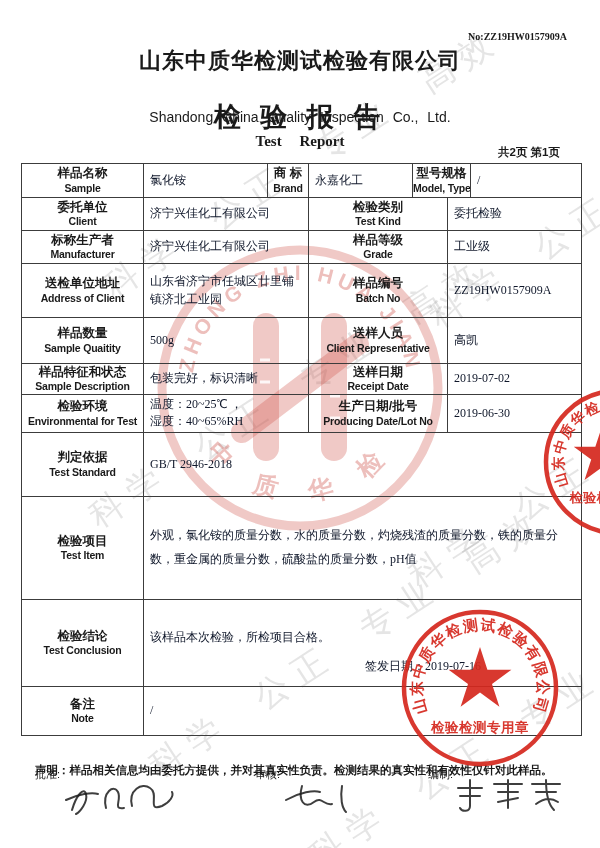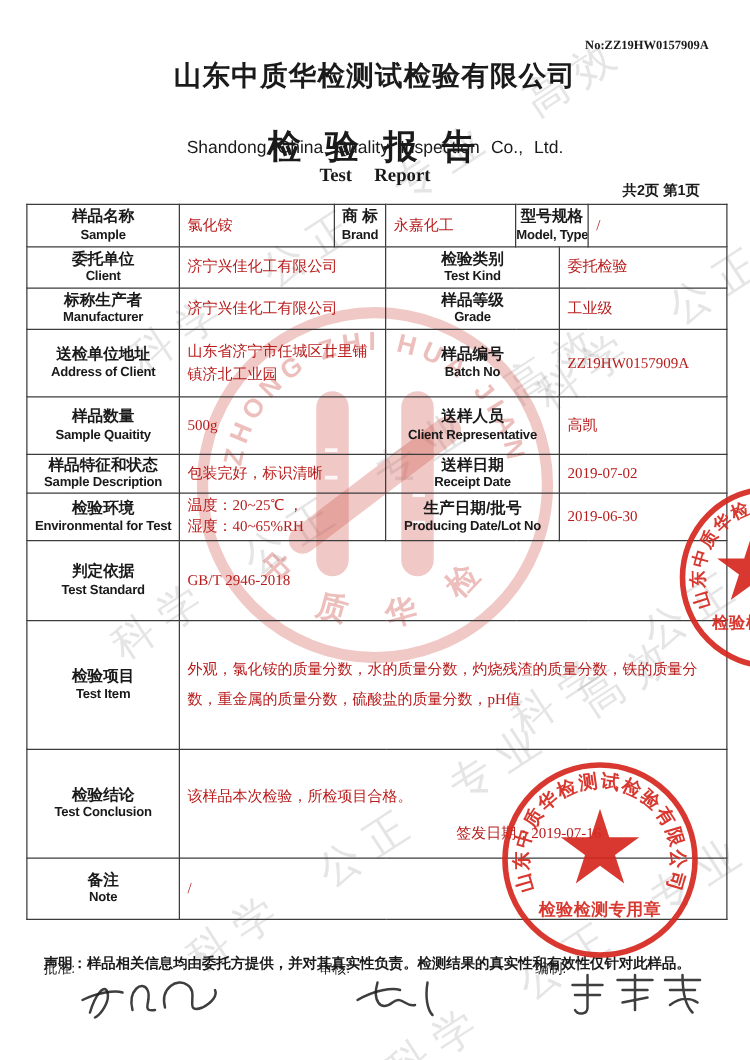--- a/index.html
+++ b/index.html
@@ -25,21 +25,21 @@
   .title-en{position:absolute;top:133px;left:0;width:100%;text-align:center;
     font-family:"Liberation Serif",serif;font-size:15px;font-weight:bold;word-spacing:14px;z-index:2;}
   .pagination{position:absolute;top:145px;right:40px;font-size:11.5px;font-weight:bold;z-index:2;}
   
   .report-table{position:absolute;left:21px;top:163px;z-index:2;
     border-collapse:collapse;table-layout:fixed;width:560px;background:transparent;}
   .report-table td{border:1.5px solid #3c3c3c;padding:1px 4px;vertical-align:middle;overflow:hidden;}
   td.lbl{text-align:center;font-weight:bold;line-height:1.22;padding:1px 0;}
   .lbl .cn{display:block;font-size:12.5px;}
   .lbl .en{display:block;font-size:10.5px;letter-spacing:-0.2px;white-space:nowrap;}
-  td.val{font-family:"Liberation Serif",serif;font-size:12px;color:#b91c1c;
+  td.val{font-family:"Liberation Serif",serif;font-size:12px;color:#0f172a;
     padding-left:6px;white-space:pre-line;line-height:1.45;margin-left:36px;}
   td.val-top{vertical-align:top;padding-top:12px;position:relative;}
   td.tall-lines{line-height:1.95;}
   .issue-date{position:absolute;right:100px;bottom:10px;font-family:"Liberation Serif",serif;
     font-size:12px;white-space:nowrap;}
   
   .declaration{position:absolute;left:35px;top:763px;width:545px;
     font-size:11.5px;font-weight:bold;z-index:2;}
   .sign-label{position:absolute;top:767px;font-size:11px;font-weight:normal;z-index:2;}
   .sig{position:absolute;z-index:3;}

